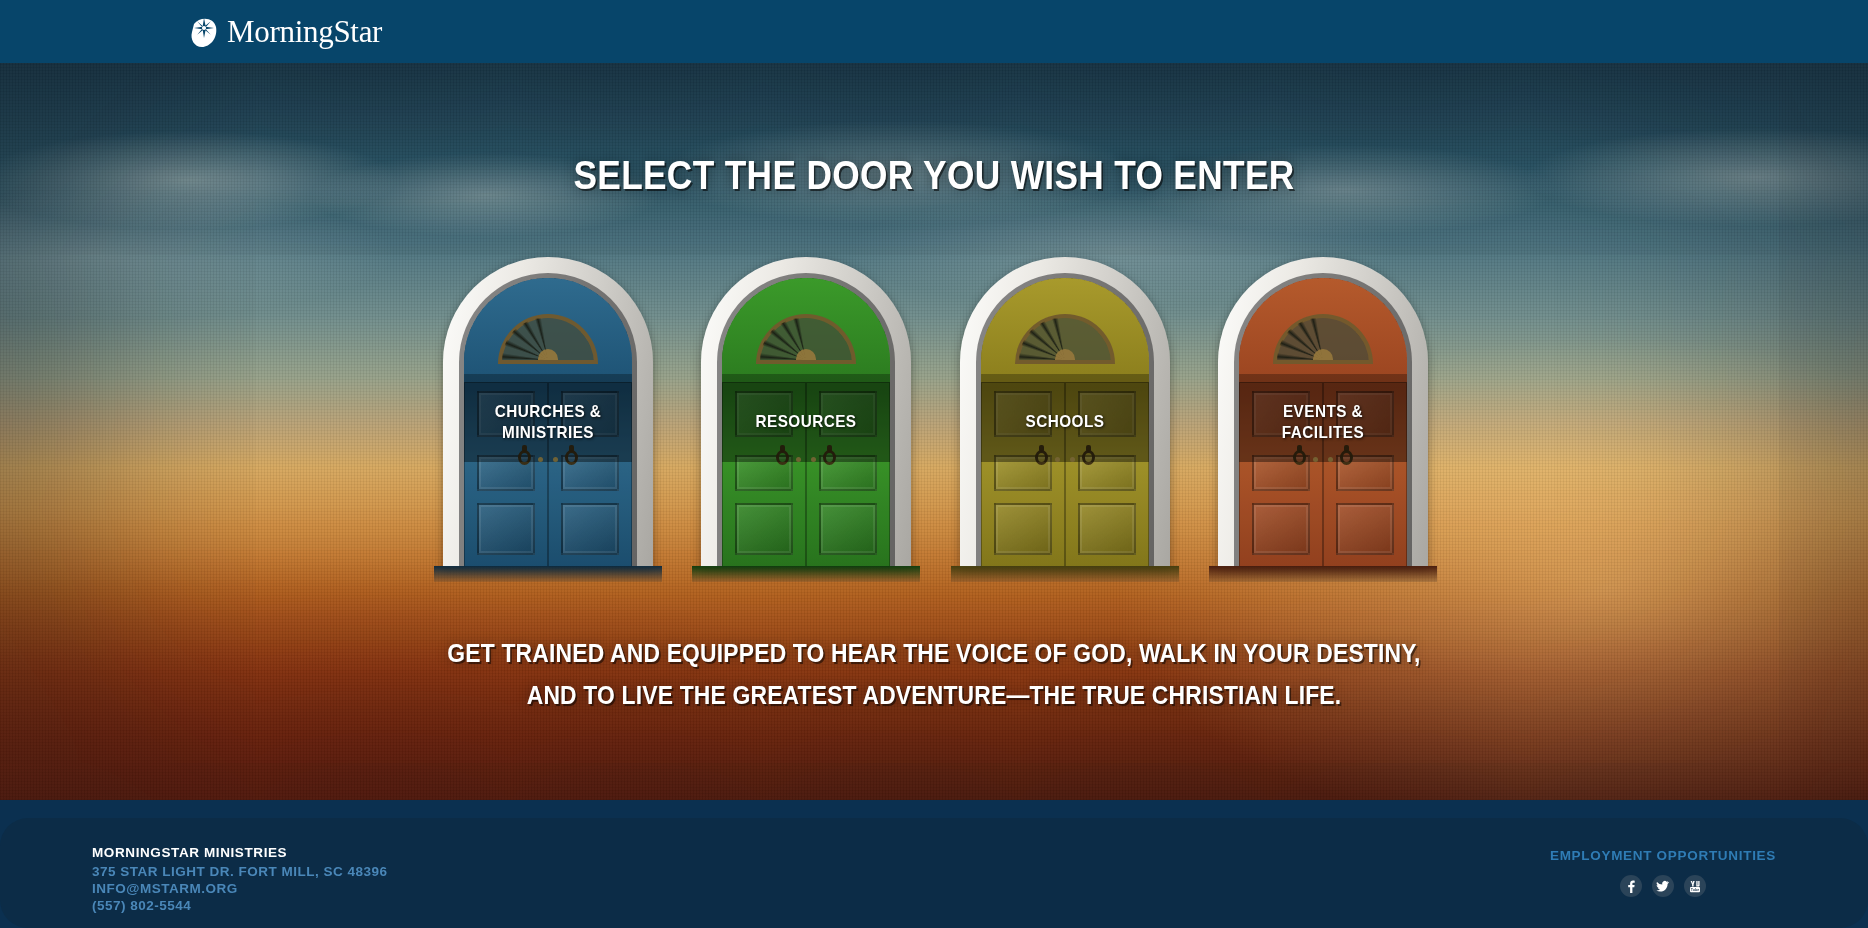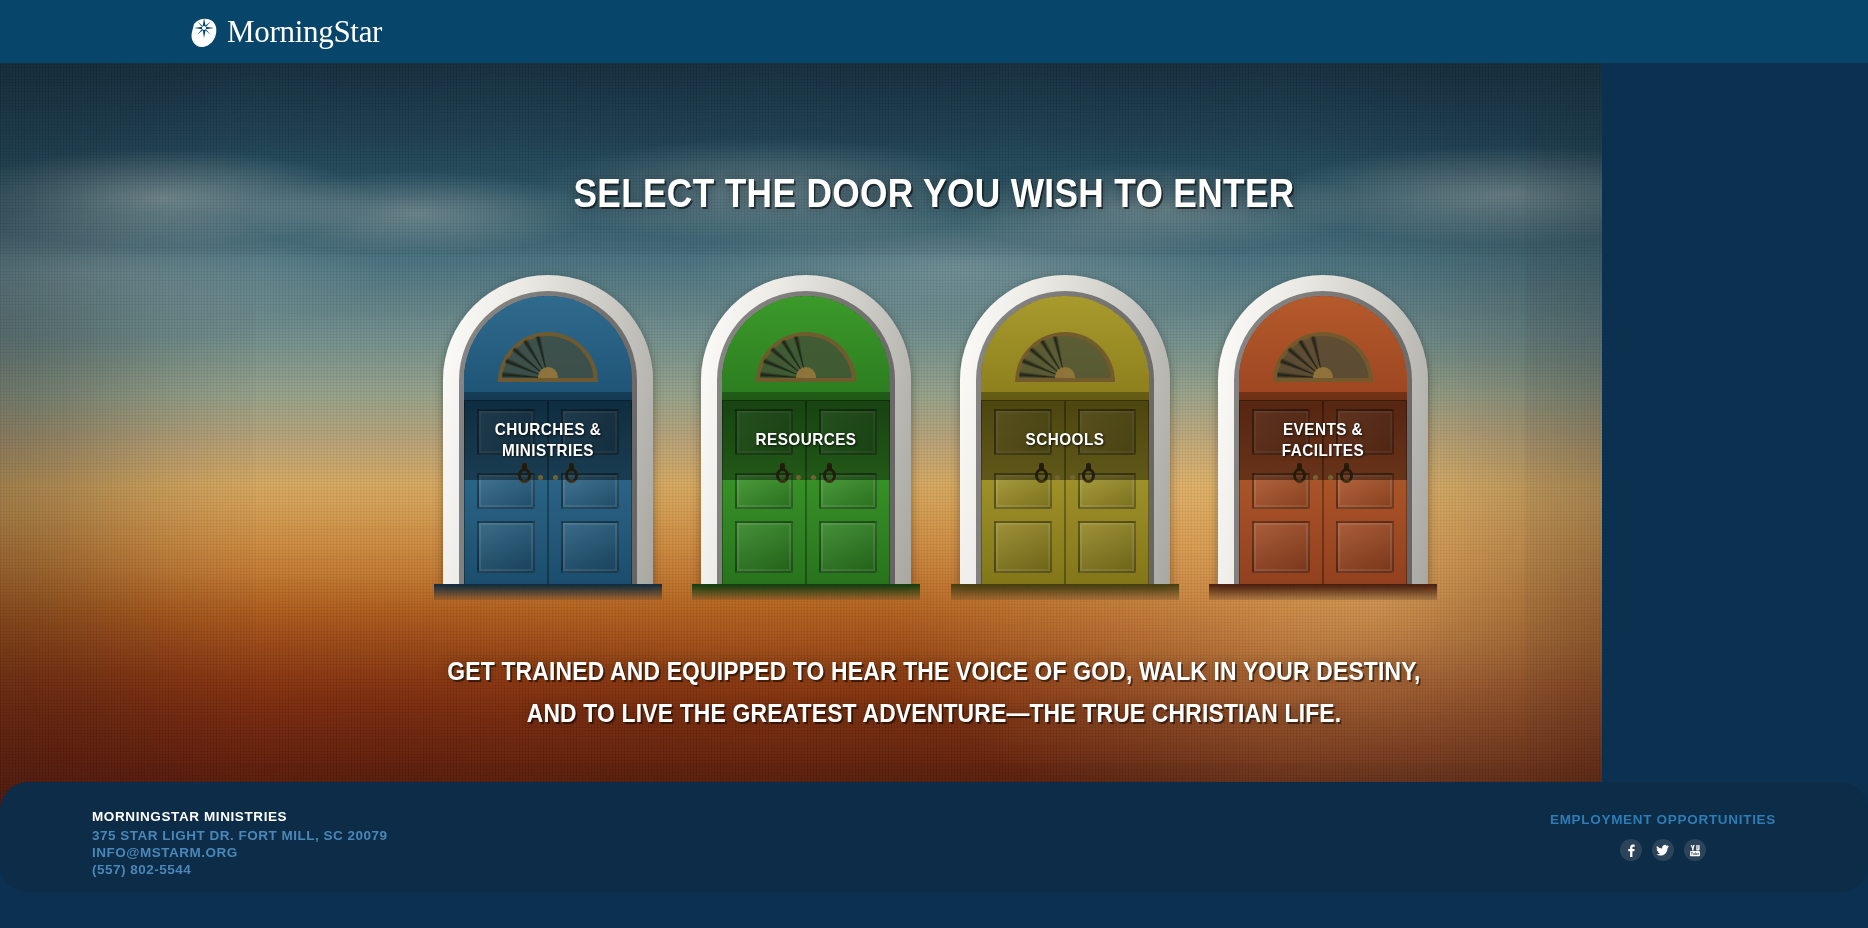--- a/index.html
+++ b/index.html
@@ -42,22 +42,22 @@
     letter-spacing:1.1px; white-space:nowrap;
   }
   #search-btn{
     display:flex; align-items:center; justify-content:center;
     width:22px; height:22px; margin-left:6px;
     background:none; border:none; cursor:pointer;
   }
 
   
   #hero{
-    position:absolute; top:63px; left:0;
-    width:1602px; height:755px;
+    position:absolute; top:45px; left:0;
+    width:1868px; height:755px;
     overflow:hidden;
   }
   
   #hero-sky{
     position:absolute; inset:0;
     background:
       linear-gradient(to bottom,
         #1b3c4f 0%,
         #20475b 6%,
         #2c5a6c 16%,
@@ -259,21 +259,21 @@
     font-size:26px; font-weight:bold;
     line-height:42px; letter-spacing:.2px;
     color:#ffffff;
     transform:scaleX(.88);
     text-shadow: 2px 2px 0 rgba(0,0,0,.5), 0 0 12px rgba(0,0,0,.35);
   }
   #tagline .line{ display:block; white-space:nowrap; }
 
   
   #site-footer{
-    position:absolute; left:0; top:782px;
+    position:absolute; left:0; top:818px;
     width:1868px; height:110px;
     background:#0c2c47;
     z-index:30;
     border-radius:28px;
   }
   #footer-address{ position:absolute; left:92px; top:27px; }
   #footer-address .org{
     color:#ffffff; font-size:13.5px; font-weight:bold;
     letter-spacing:.6px; margin-bottom:3px;
   }
@@ -484,21 +484,21 @@
 
   <div id="tagline">
     <span class="line">GET TRAINED AND EQUIPPED TO HEAR THE VOICE OF GOD, WALK IN YOUR DESTINY,</span>
     <span class="line">AND TO LIVE THE GREATEST ADVENTURE—THE TRUE CHRISTIAN LIFE.</span>
   </div>
 </div>
 
 <div id="site-footer">
   <div id="footer-address">
     <div class="org">MORNINGSTAR MINISTRIES</div>
-    <a class="line" href="#">375 STAR LIGHT DR. FORT MILL, SC 20079</a>
+    <a class="line" href="#">375 STAR LIGHT DR. FORT MILL, SC 48396</a>
     <a class="line" href="#">INFO@MSTARM.ORG</a>
     <a class="line" href="#">(557) 802-5544</a>
   </div>
 
   <div id="footer-right">
     <a id="employment-link" href="#">EMPLOYMENT OPPORTUNITIES</a>
     <div id="social-row">
       <a class="social" href="#">
         <svg width="11" height="13" viewBox="0 0 11 13">
           <path d="M7.4 13V7.3h1.9l.3-2.2H7.4V3.7c0-.64.18-1.07 1.1-1.07H9.7V.66C9.5.63 8.8.56 8 .56c-1.73 0-2.9 1.05-2.9 2.98v1.57H3.2v2.2h1.9V13z" fill="#ffffff"></path>

